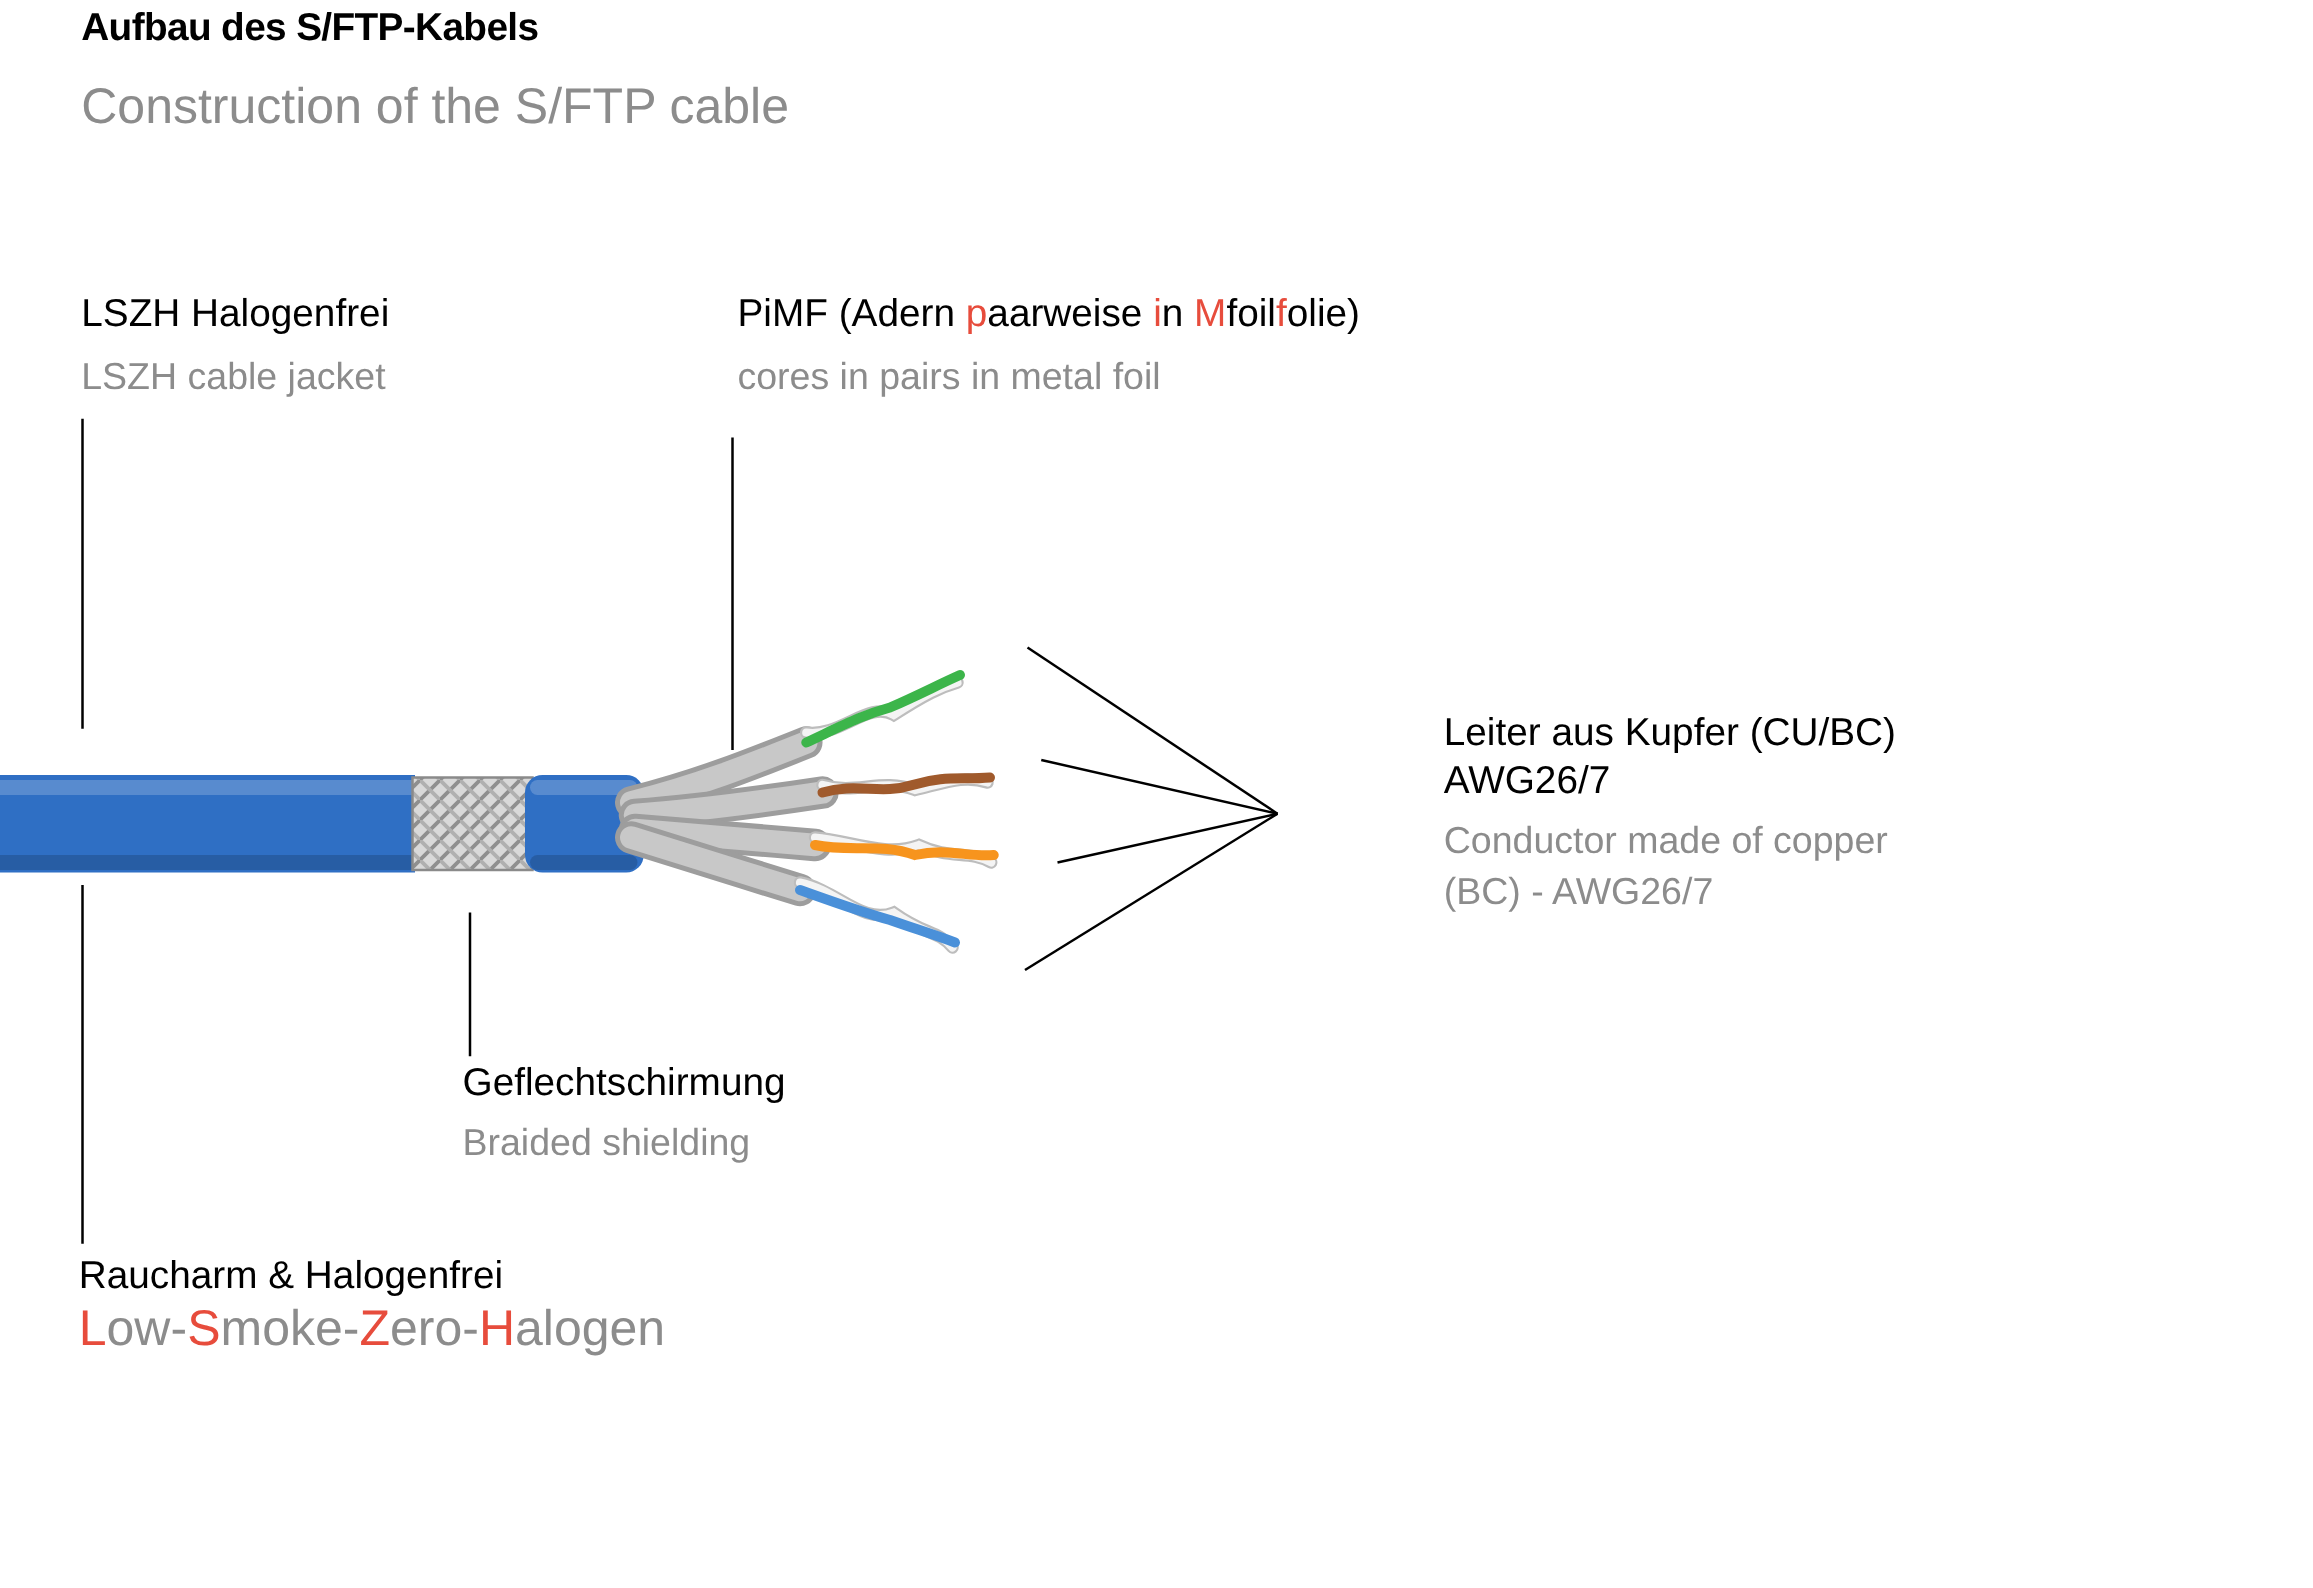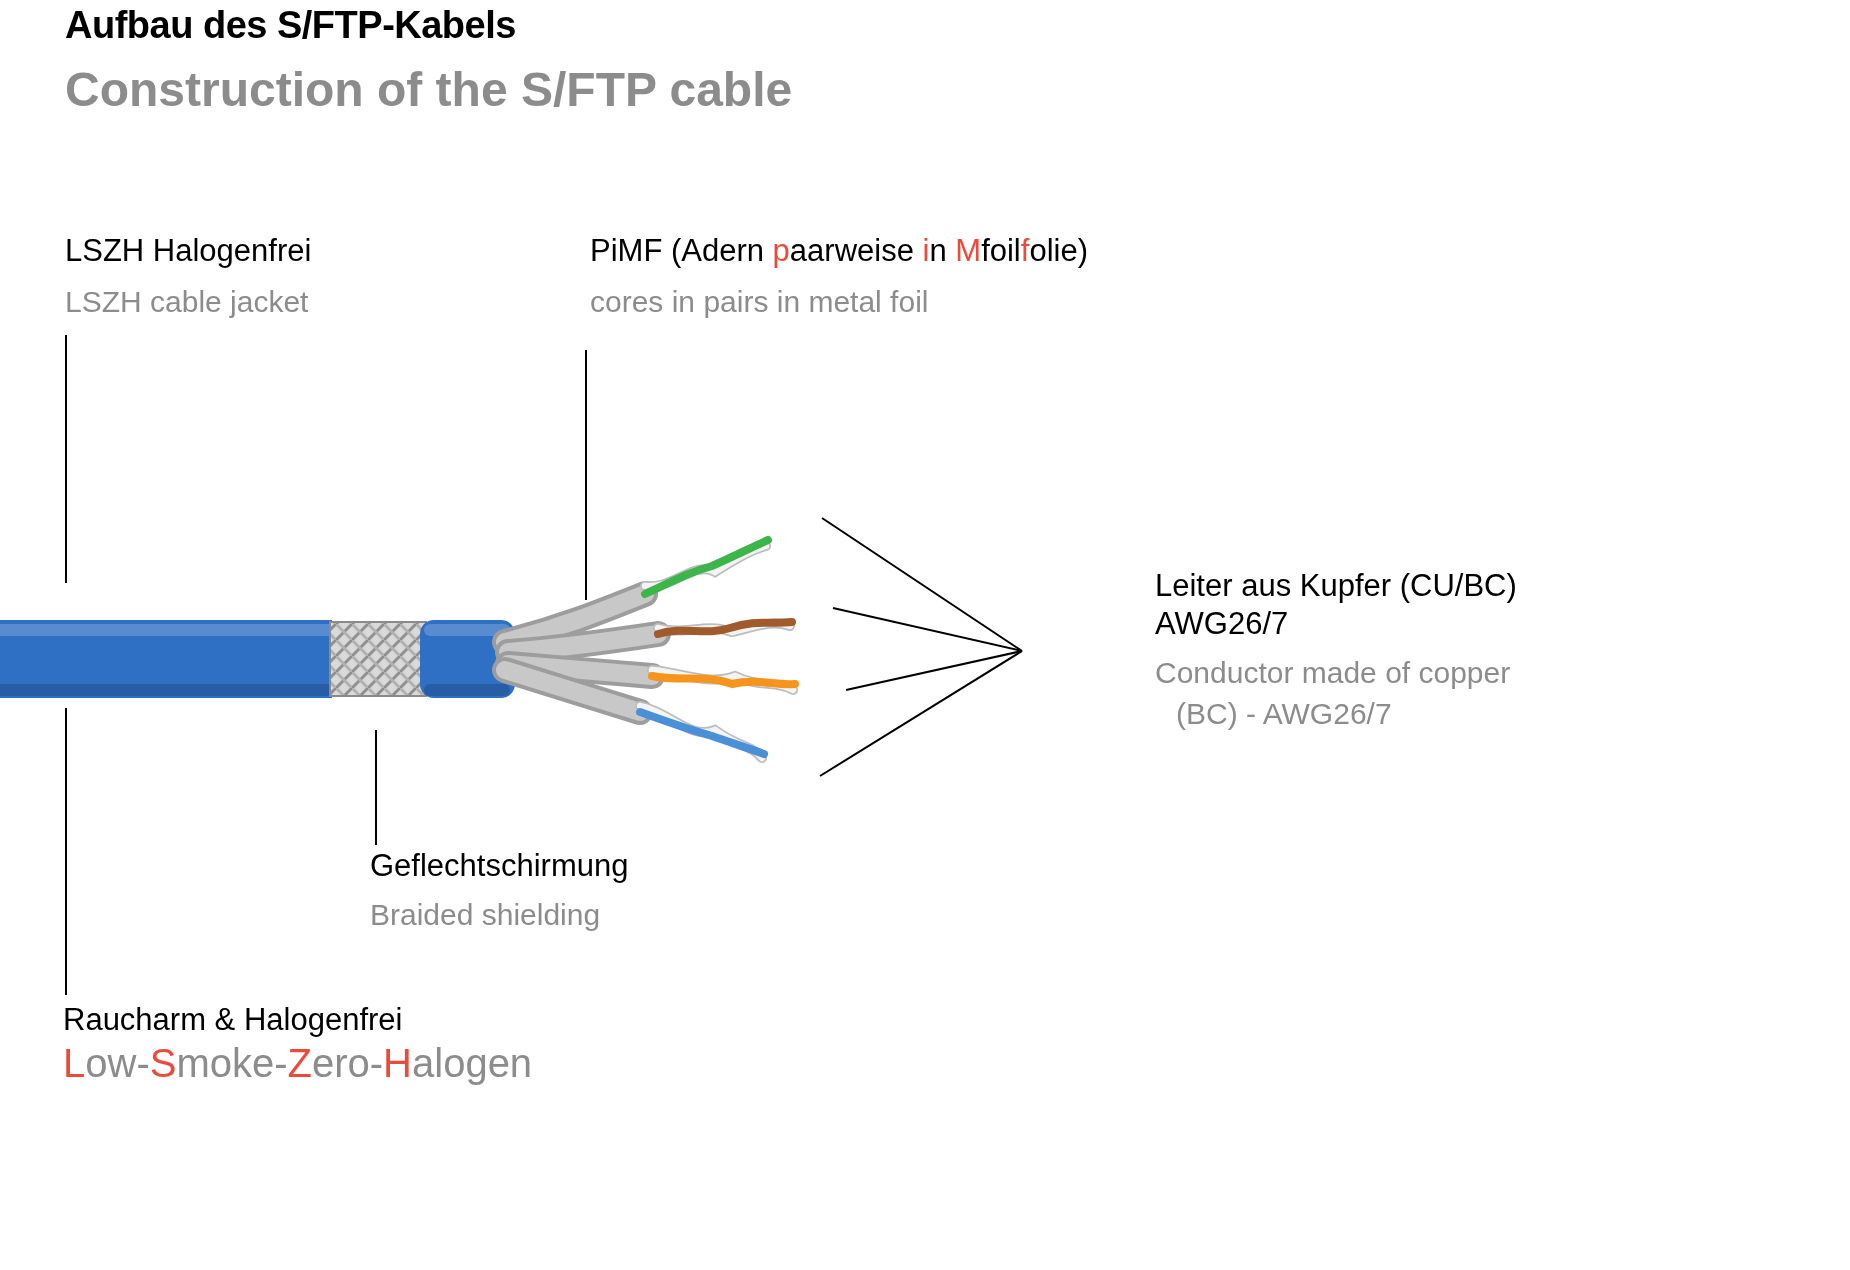--- a/index.html
+++ b/index.html
@@ -15,32 +15,32 @@
     --pair-blue:#4a90d9;
   }
   html,body{margin:0;padding:0;}
   body{
     width:1850px;height:1270px;position:relative;overflow:hidden;
     background:#ffffff;
     font-family:"Liberation Sans","DejaVu Sans",sans-serif;
     color:var(--text-black);
   }
   .abs{position:absolute;line-height:1.15;white-space:nowrap;}
-  .title-de{left:65px;top:4px;font-size:38px;font-weight:700;letter-spacing:-0.5px;}
-  .title-en{left:65px;top:62px;font-size:48px;font-weight:700;color:var(--text-gray);}
+  .title-de{left:65px;top:4px;font-size:31px;font-weight:700;letter-spacing:-0.5px;}
+  .title-en{left:65px;top:62px;font-size:40px;font-weight:400;color:var(--text-gray);}
   .lbl{font-size:31px;font-weight:400;}
   .sub{font-size:30px;font-weight:400;color:var(--text-gray);text-align:center;}
   .lbl-jacket{left:65px;top:233px;}
   .sub-jacket{left:65px;top:285px;}
   .lbl-pimf{left:590px;top:233px;}
   .sub-pimf{left:590px;top:285px;}
   .lbl-conductor1{left:1155px;top:568px;}
   .lbl-conductor2{left:1155px;top:606px;}
   .sub-conductor1{left:1155px;top:656px;}
-  .sub-conductor2{left:1155px;top:697px;margin-left:21px;}
+  .sub-conductor2{left:1155px;top:697px;}
   .lbl-braid{left:370px;top:848px;}
   .sub-braid{left:370px;top:898px;}
   .lbl-smoke{left:63px;top:1002px;}
   .sub-smoke{left:63px;top:1040px;color:var(--text-gray);font-size:40px;}
   .seg-red{color:var(--accent-red);}
   svg.scene{position:absolute;left:0;top:0;}
   .leader{stroke:#000;stroke-width:2;fill:none;}
   .jacket-fill{fill:var(--cable-blue);}
   .shine-top{fill:#ffffff;opacity:0.20;}
   .shade-bot{fill:#000000;opacity:0.16;}

